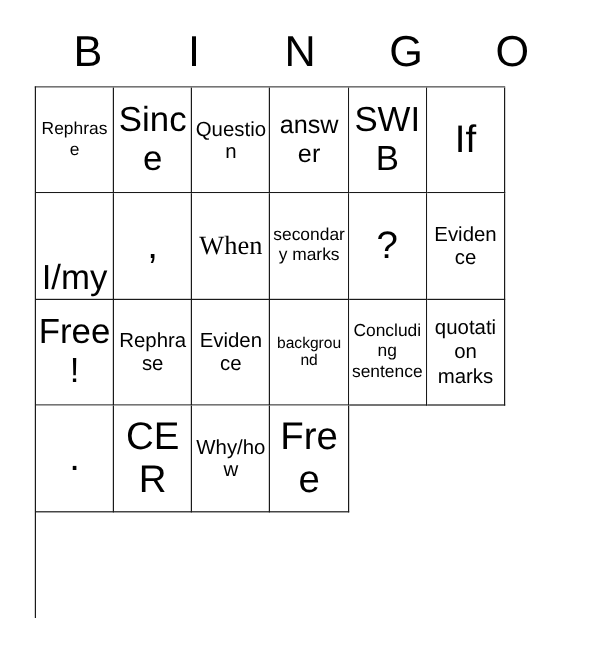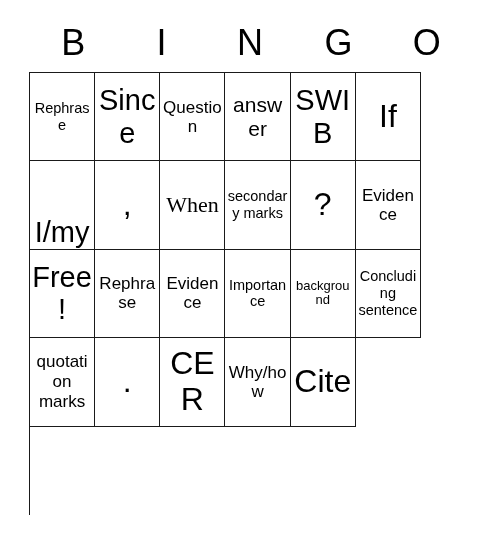--- a/index.html
+++ b/index.html
@@ -156,39 +156,36 @@
         <span class="cell-text fs-xl">Free!</span>
       </div>
     <div class="cell" style="border-right-color: rgb(26, 26, 26); border-bottom-color: rgb(26, 26, 26);">
         <span class="cell-text fs-sm">Rephrase</span>
       </div>
     <div class="cell" style="border-right-color: rgb(26, 26, 26); border-bottom-color: rgb(26, 26, 26);">
         <span class="cell-text fs-sm">Evidence</span>
       </div>
 
     <div class="cell" style="border-right-color: rgb(26, 26, 26); border-bottom-color: rgb(26, 26, 26);">
-        <span class="cell-text fs-xs">Importance</span>
-      </div>
-    <div class="cell" style="border-right-color: rgb(26, 26, 26); border-bottom-color: rgb(26, 26, 26);">
         <span class="cell-text fs-xxs">background</span>
       </div>
     <div class="cell" style="border-right-color: rgb(26, 26, 26); border-bottom-color: rgb(26, 26, 26);">
         <span class="cell-text fs-xs two-line">Concluding sentence</span>
       </div>
 
     <div class="cell" style="border-right-color: rgb(26, 26, 26); border-bottom-color: rgb(26, 26, 26);">
         <span class="cell-text fs-sm two-line">quotation marks</span>
       </div>
     <div class="cell" style="border-right-color: rgb(26, 26, 26); border-bottom-color: rgb(26, 26, 26);">
         <span class="cell-text fs-xxl">.</span>
       </div>
     <div class="cell" style="border-right-color: rgb(26, 26, 26); border-bottom-color: rgb(26, 26, 26);">
         <span class="cell-text fs-xxl">CER</span>
       </div>
     <div class="cell" style="border-right-color: rgb(26, 26, 26); border-bottom-color: rgb(26, 26, 26);">
         <span class="cell-text fs-sm">Why/how</span>
       </div>
     <div class="cell" style="border-right-color: rgb(26, 26, 26); border-bottom-color: rgb(26, 26, 26);">
-        <span class="cell-text fs-xxl">Cite</span>
+        <span class="cell-text fs-xxl">Free</span>
       </div>
 
   </div>
 </div>
 
 </body></html>

